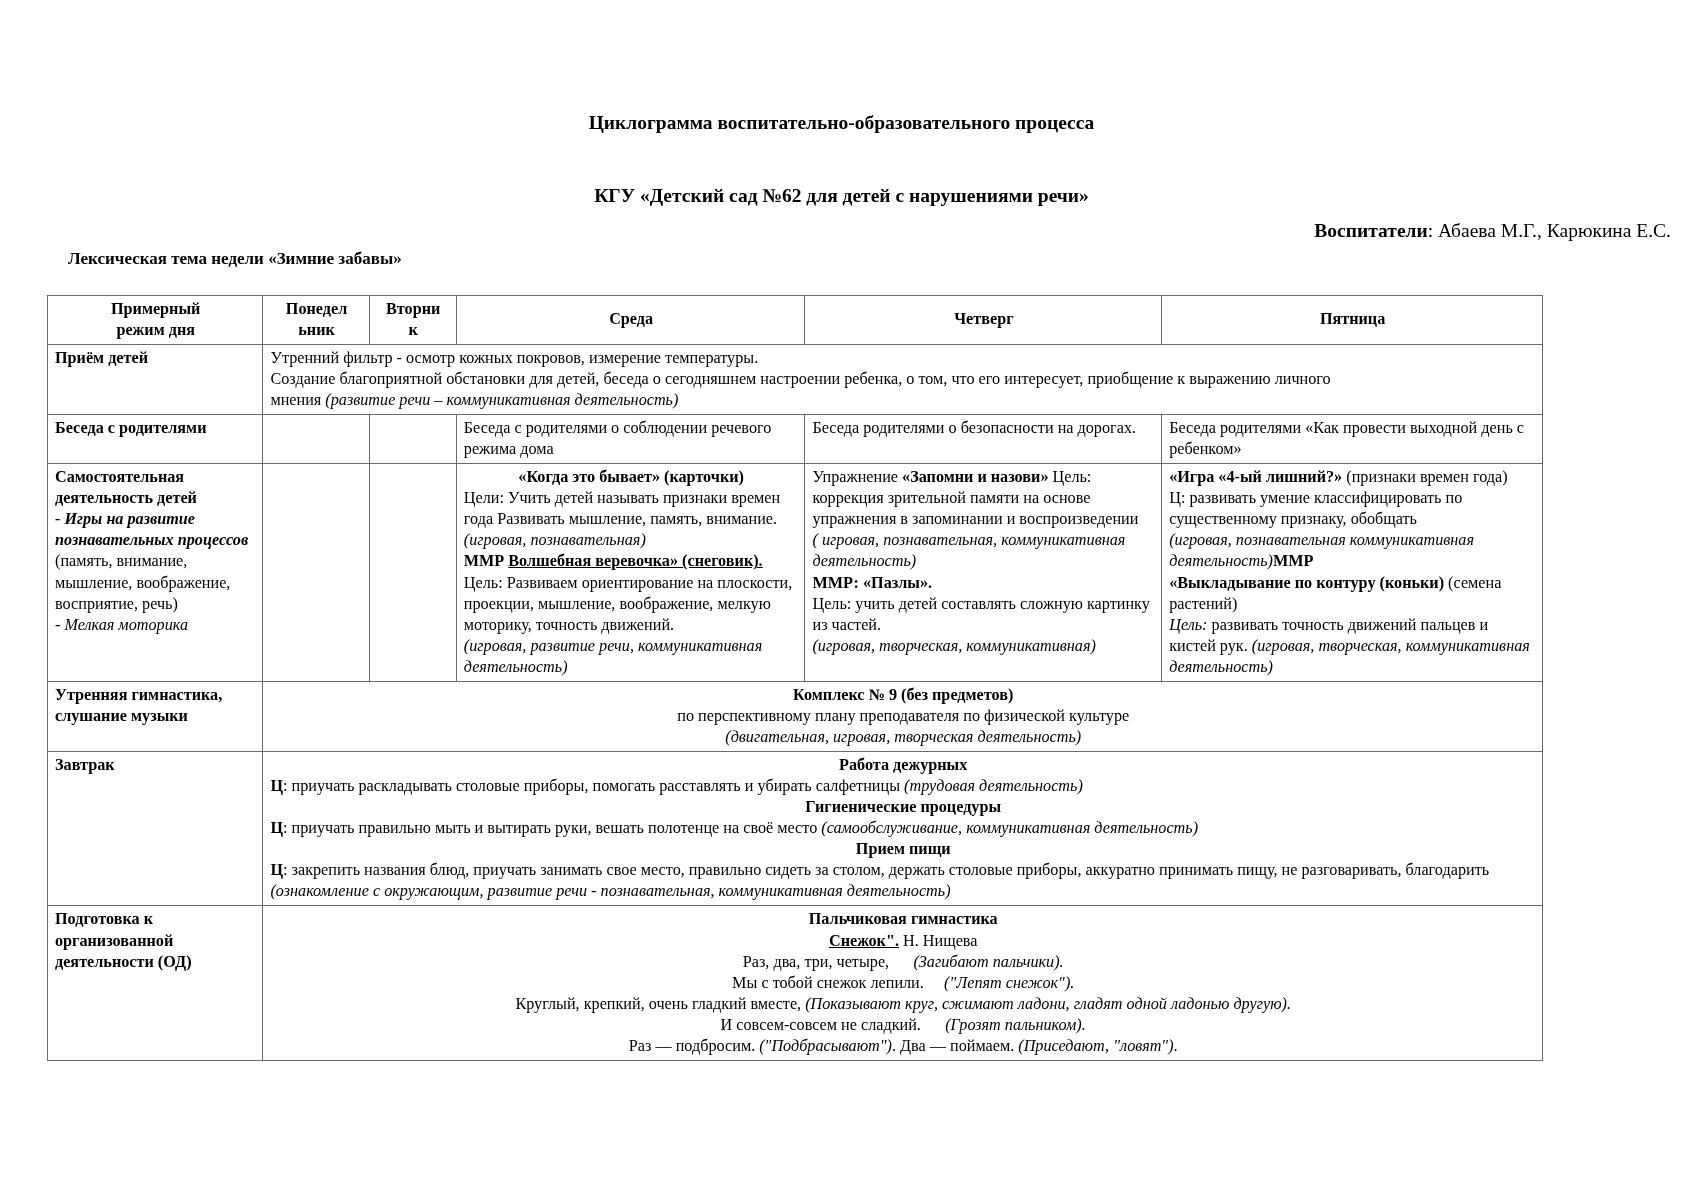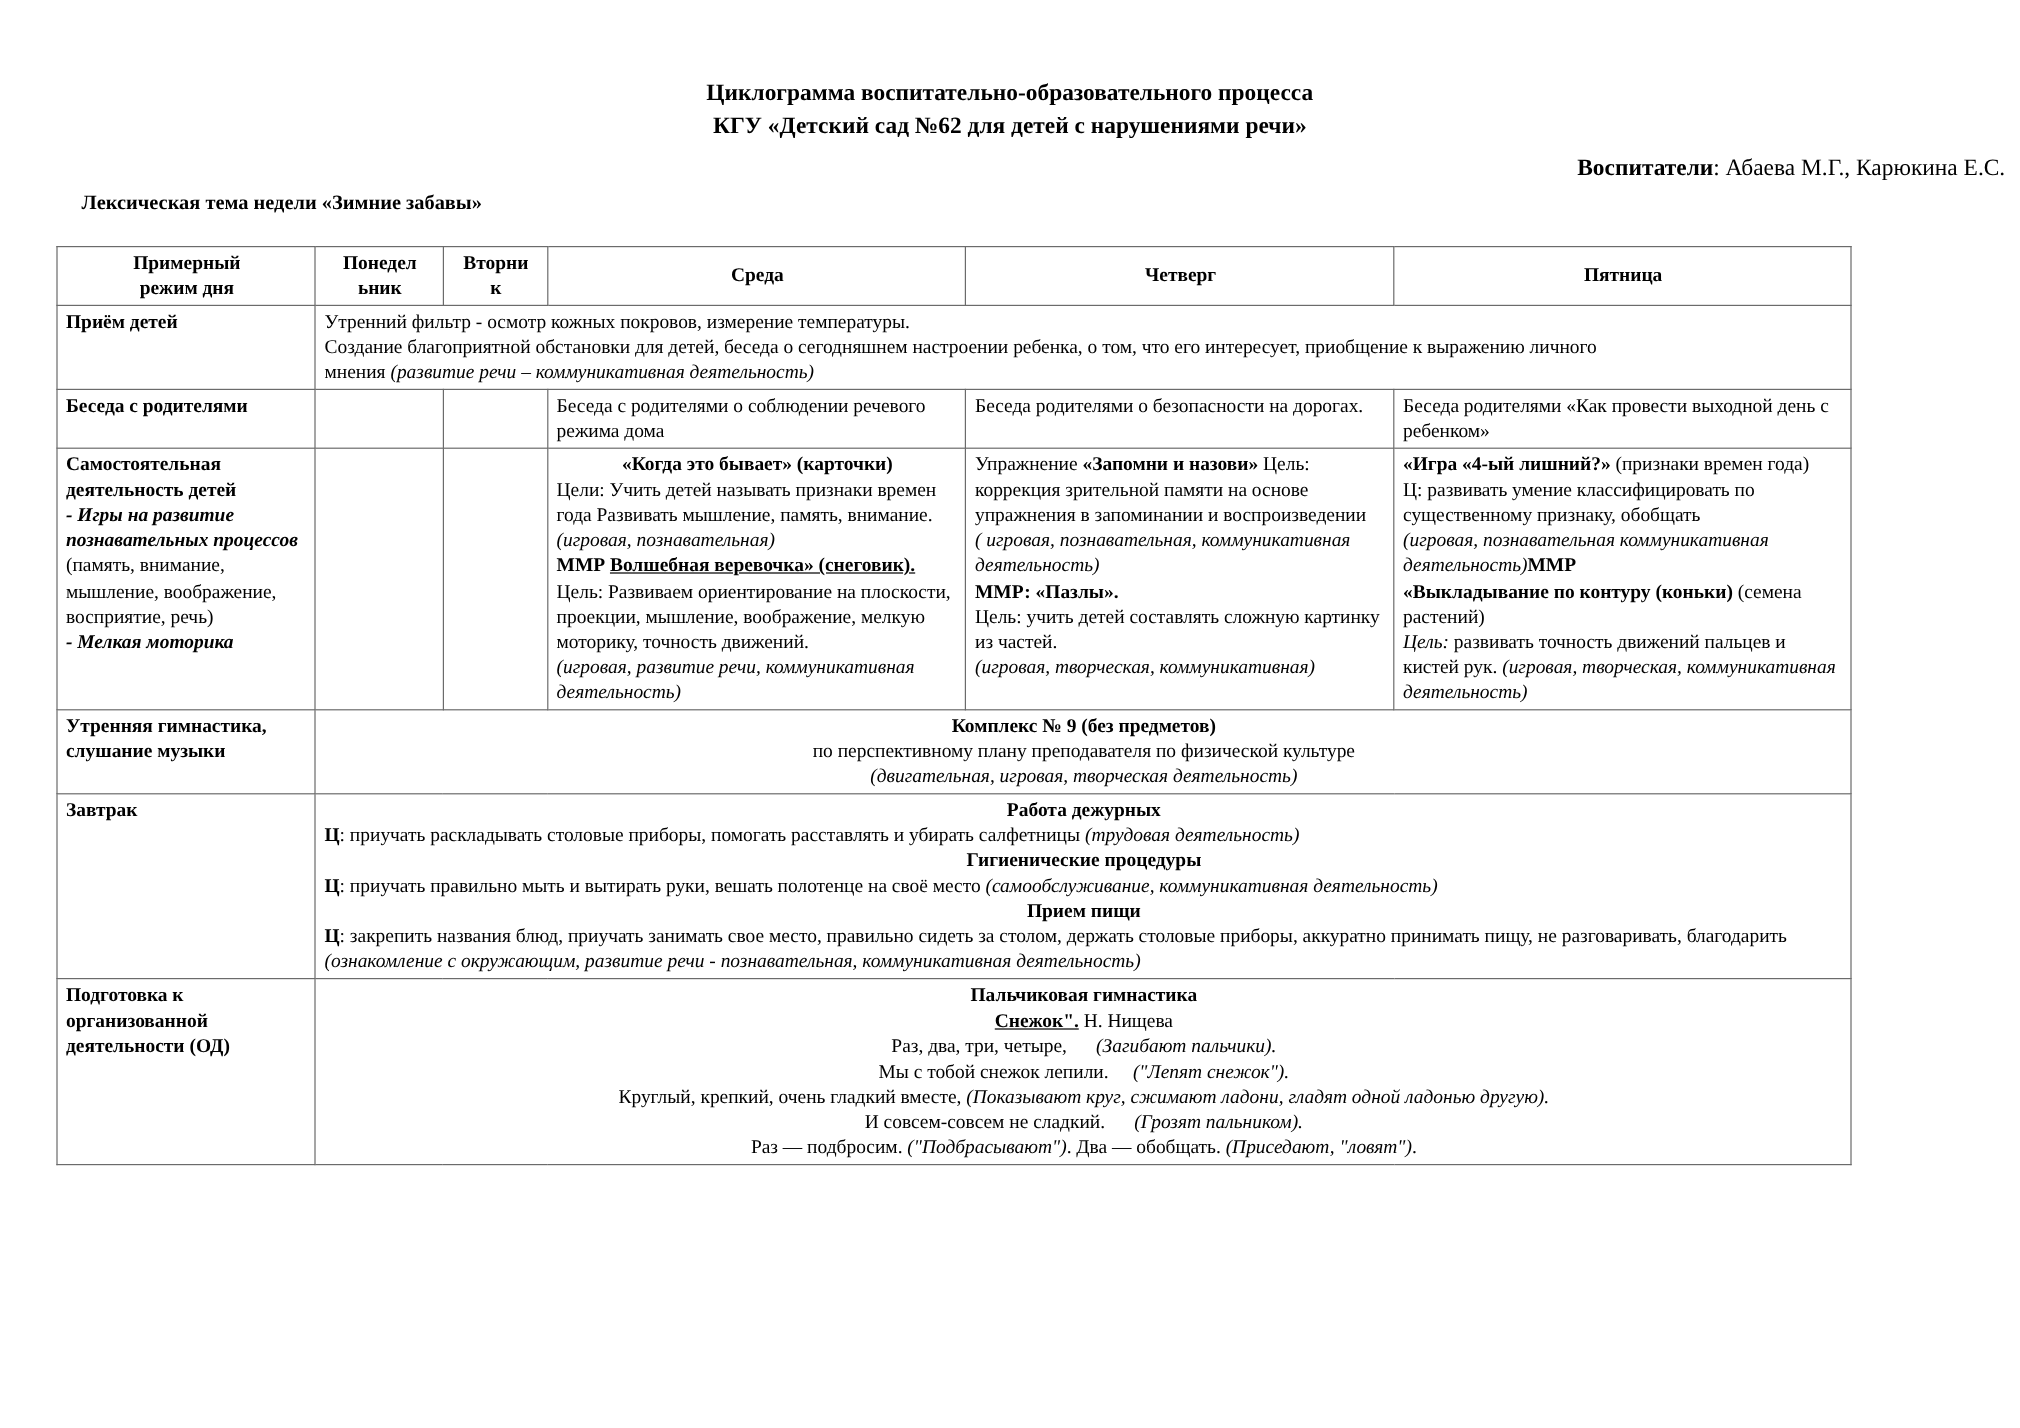--- a/index.html
+++ b/index.html
@@ -16,21 +16,21 @@
     box-sizing:border-box;
     padding:0;
   }
   .title-block{
     text-align:center;
     font-weight:bold;
     font-size:19.5px;
     line-height:1.42;
     padding-top:64px;
   }
-  .title-block div{white-space:nowrap;}
+  .title-block div{white-space:nowrap;margin-top:45px;}
   .teachers{
     text-align:right;
     font-size:19.5px;
     padding-right:12px;
     padding-top:10px;
     line-height:1.2;
   }
   .teachers b{font-weight:bold;}
   .lexical{
     font-weight:bold;
@@ -141,21 +141,21 @@
       <td></td>
       <td>Беседа с родителями о соблюдении речевого режима дома</td>
       <td>Беседа  родителями о безопасности на дорогах.</td>
       <td>Беседа  родителями «Как провести выходной день с ребенком»</td>
     </tr>
 
     <tr>
       <td class="rowlabel">
         <div class="b">Самостоятельная деятельность детей</div>
         <div><span class="it">- Игры на развитие познавательных процессов</span><span class="norm" style="font-weight:normal"> (память, внимание, мышление, воображение, восприятие, речь)</span></div>
-        <div class="it" style="font-weight:bold">- Мелкая моторика</div>
+        <div class="it" style="font-weight:normal">- Мелкая моторика</div>
       </td>
       <td></td>
       <td></td>
       <td class="cellblock">
         <p class="ctr b">«Когда это бывает» (карточки)</p>
         <p>Цели: Учить детей называть  признаки времен года Развивать мышление, память, внимание.</p>
         <p class="it"> (игровая, познавательная)</p>
         <p><span class="b">ММР </span><span class="b u">Волшебная веревочка» (снеговик).</span><span> Цель: Развиваем ориентирование на плоскости, проекции, мышление, воображение, мелкую моторику, точность движений.</span></p>
         <p class="it"> (игровая, развитие речи, коммуникативная деятельность)</p>
       </td>
@@ -198,19 +198,19 @@
 
     <tr>
       <td class="rowlabel lbl-mid">Подготовка к организованной деятельности (ОД)</td>
       <td colspan="5" class="cellblock">
         <p class="ctr b">Пальчиковая гимнастика</p>
         <p class="ctr"><span class="b u">Снежок".</span><span> Н. Нищева</span></p>
         <p class="poemline"><span>Раз, два, три, четыре,</span>&nbsp;&nbsp;&nbsp;&nbsp;&nbsp;&nbsp;<span class="it">(Загибают пальчики).</span></p>
         <p class="poemline"><span>Мы с тобой снежок лепили.</span>&nbsp;&nbsp;&nbsp;&nbsp;&nbsp;<span class="it">("Лепят снежок").</span></p>
         <p class="poemline"><span>Круглый, крепкий, очень гладкий вместе,</span><span class="it"> (Показывают круг, сжимают ладони, гладят одной ладонью другую).</span></p>
         <p class="poemline"><span>И совсем-совсем не сладкий.</span>&nbsp;&nbsp;&nbsp;&nbsp;&nbsp;&nbsp;<span class="it">(Грозят пальником).</span></p>
-        <p class="poemline"><span>Раз — подбросим. </span><span class="it">("Подбрасывают")</span><span>. Два — обобщать. </span><span class="it">(Приседают, "ловят")</span><span>.</span></p>
+        <p class="poemline"><span>Раз — подбросим. </span><span class="it">("Подбрасывают")</span><span>. Два — поймаем. </span><span class="it">(Приседают, "ловят")</span><span>.</span></p>
       </td>
     </tr>
 
   </tbody>
     </table>
 </div>
 
 </body></html>

